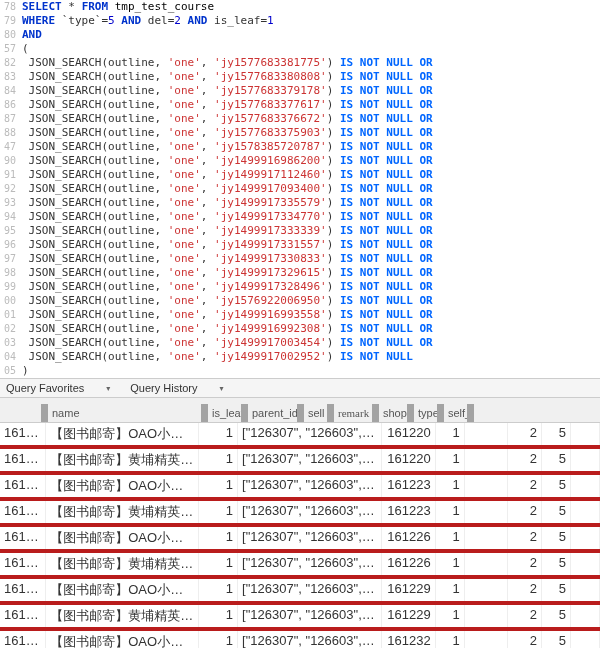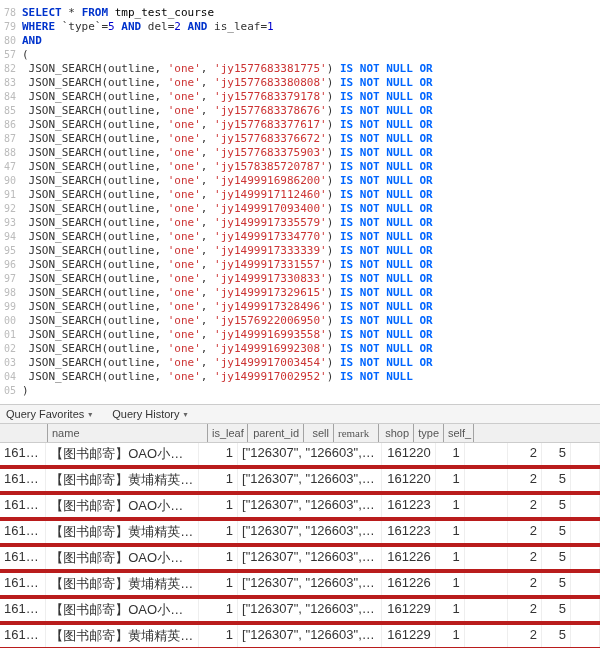--- a/index.html
+++ b/index.html
@@ -1,33 +1,33 @@
 <!DOCTYPE html>
 <html><head>
   <meta charset="utf-8">
   <style>
     * { box-sizing: border-box; margin: 0; padding: 0; }
     body { font-family: "Monaco", "Menlo", monospace; font-size: 11px; background: #fff; color: #333; width: 600px; }
-    .editor { background: #fff; padding: 6px 0; }
+    .editor { background: #fff; padding: 0 0; }
     .line { display: flex; align-items: baseline; line-height: 14px; white-space: pre; }
     .gutter { width: 22px; text-align: right; color: #bbb; padding-right: 6px; user-select: none; font-size: 10px; }
     .code { flex: 1; }
     .kw { color: #0033cc; font-weight: bold; }
     .str { color: #cc3333; }
     .null { color: #0066ff; font-weight: bold; }
     .ident { color: #000; }
     .num { color: #0000cc; }
 
     .toolbar { display: flex; align-items: center; border-top: 1px solid #ccc; border-bottom: 1px solid #ccc; padding: 3px 6px; gap: 20px; background: #f5f5f5; font-family: -apple-system, sans-serif; font-size: 11px; }
-    .toolbar-item { display: flex; align-items: center; gap: 4px; cursor: pointer; }
+    .toolbar-item { display: flex; align-items: center; gap: 22px; cursor: pointer; }
     .chev { font-size: 8px; color: #666; }
 
     .results { overflow: hidden; }
     .results-header { display: flex; background: #f0f0f0; border-bottom: 1px solid #ccc; font-family: -apple-system, sans-serif; font-size: 11px; color: #555; }
-    .results-header .hcell { padding: 3px 4px; border-right: 1px solid #a3a3a3; overflow: hidden; white-space: nowrap; }
+    .results-header .hcell { padding: 3px 4px; border-right: 7px solid #a3a3a3; overflow: hidden; white-space: nowrap; margin-top: 6px; }
     .results-body .row { display: flex; border-bottom: 4px solid #b91c1c; font-family: -apple-system, sans-serif; font-size: 13px; }
     .row .cell { padding: 2px 4px; border-right: 1px solid #eee; overflow: hidden; white-space: nowrap; text-overflow: ellipsis; }
     .col-id { width: 48px; }
     .col-name { width: 160px; }
     .col-leaf { width: 40px; text-align: right; }
     .col-struct { width: 150px; }
     .col-pid { width: 56px; text-align: right; }
     .col-sell { width: 30px; text-align: right; }
     .col-remark { width: 45px; font-family: Liberation Serif, serif; }
     .col-shop { width: 35px; text-align: right; }
@@ -38,21 +38,20 @@
 <body>
 
 <div class="editor" id="editor">
     <div class="line"><span class="gutter">78</span><span class="code"><span class="kw">SELECT</span><span> * </span><span class="kw">FROM</span><span class="ident"> tmp_test_course</span></span></div>
     <div class="line"><span class="gutter">79</span><span class="code"><span class="kw">WHERE</span><span> `type`=</span><span class="num">5</span><span> </span><span class="kw">AND</span><span> del=</span><span class="num">2</span><span> </span><span class="kw">AND</span><span> is_leaf=</span><span class="num">1</span></span></div>
     <div class="line"><span class="gutter">80</span><span class="code"><span class="kw">AND</span></span></div>
     <div class="line"><span class="gutter">57</span><span class="code"><span>(</span></span></div>
     <div class="line"><span class="gutter">82</span><span class="code"><span> JSON_SEARCH(outline, </span><span class="str">'one'</span><span>, </span><span class="str">'jy1577683381775'</span><span>) </span><span class="null">IS NOT NULL OR</span></span></div>
     <div class="line"><span class="gutter">83</span><span class="code"><span> JSON_SEARCH(outline, </span><span class="str">'one'</span><span>, </span><span class="str">'jy1577683380808'</span><span>) </span><span class="null">IS NOT NULL OR</span></span></div>
     <div class="line"><span class="gutter">84</span><span class="code"><span> JSON_SEARCH(outline, </span><span class="str">'one'</span><span>, </span><span class="str">'jy1577683379178'</span><span>) </span><span class="null">IS NOT NULL OR</span></span></div>
-    <div class="line"><span class="gutter">85</span><span class="code"><span> JSON_SEARCH(outline, </span><span class="str">'one'</span><span>, </span><span class="str">'jy1577683378676'</span><span>) </span><span class="null">IS NOT NULL OR</span></span></div>
     <div class="line"><span class="gutter">86</span><span class="code"><span> JSON_SEARCH(outline, </span><span class="str">'one'</span><span>, </span><span class="str">'jy1577683377617'</span><span>) </span><span class="null">IS NOT NULL OR</span></span></div>
     <div class="line"><span class="gutter">87</span><span class="code"><span> JSON_SEARCH(outline, </span><span class="str">'one'</span><span>, </span><span class="str">'jy1577683376672'</span><span>) </span><span class="null">IS NOT NULL OR</span></span></div>
     <div class="line"><span class="gutter">88</span><span class="code"><span> JSON_SEARCH(outline, </span><span class="str">'one'</span><span>, </span><span class="str">'jy1577683375903'</span><span>) </span><span class="null">IS NOT NULL OR</span></span></div>
     <div class="line"><span class="gutter">47</span><span class="code"><span> JSON_SEARCH(outline, </span><span class="str">'one'</span><span>, </span><span class="str">'jy1578385720787'</span><span>) </span><span class="null">IS NOT NULL OR</span></span></div>
     <div class="line"><span class="gutter">90</span><span class="code"><span> JSON_SEARCH(outline, </span><span class="str">'one'</span><span>, </span><span class="str">'jy1499916986200'</span><span>) </span><span class="null">IS NOT NULL OR</span></span></div>
     <div class="line"><span class="gutter">91</span><span class="code"><span> JSON_SEARCH(outline, </span><span class="str">'one'</span><span>, </span><span class="str">'jy1499917112460'</span><span>) </span><span class="null">IS NOT NULL OR</span></span></div>
     <div class="line"><span class="gutter">92</span><span class="code"><span> JSON_SEARCH(outline, </span><span class="str">'one'</span><span>, </span><span class="str">'jy1499917093400'</span><span>) </span><span class="null">IS NOT NULL OR</span></span></div>
     <div class="line"><span class="gutter">93</span><span class="code"><span> JSON_SEARCH(outline, </span><span class="str">'one'</span><span>, </span><span class="str">'jy1499917335579'</span><span>) </span><span class="null">IS NOT NULL OR</span></span></div>
     <div class="line"><span class="gutter">94</span><span class="code"><span> JSON_SEARCH(outline, </span><span class="str">'one'</span><span>, </span><span class="str">'jy1499917334770'</span><span>) </span><span class="null">IS NOT NULL OR</span></span></div>
     <div class="line"><span class="gutter">95</span><span class="code"><span> JSON_SEARCH(outline, </span><span class="str">'one'</span><span>, </span><span class="str">'jy1499917333339'</span><span>) </span><span class="null">IS NOT NULL OR</span></span></div>

